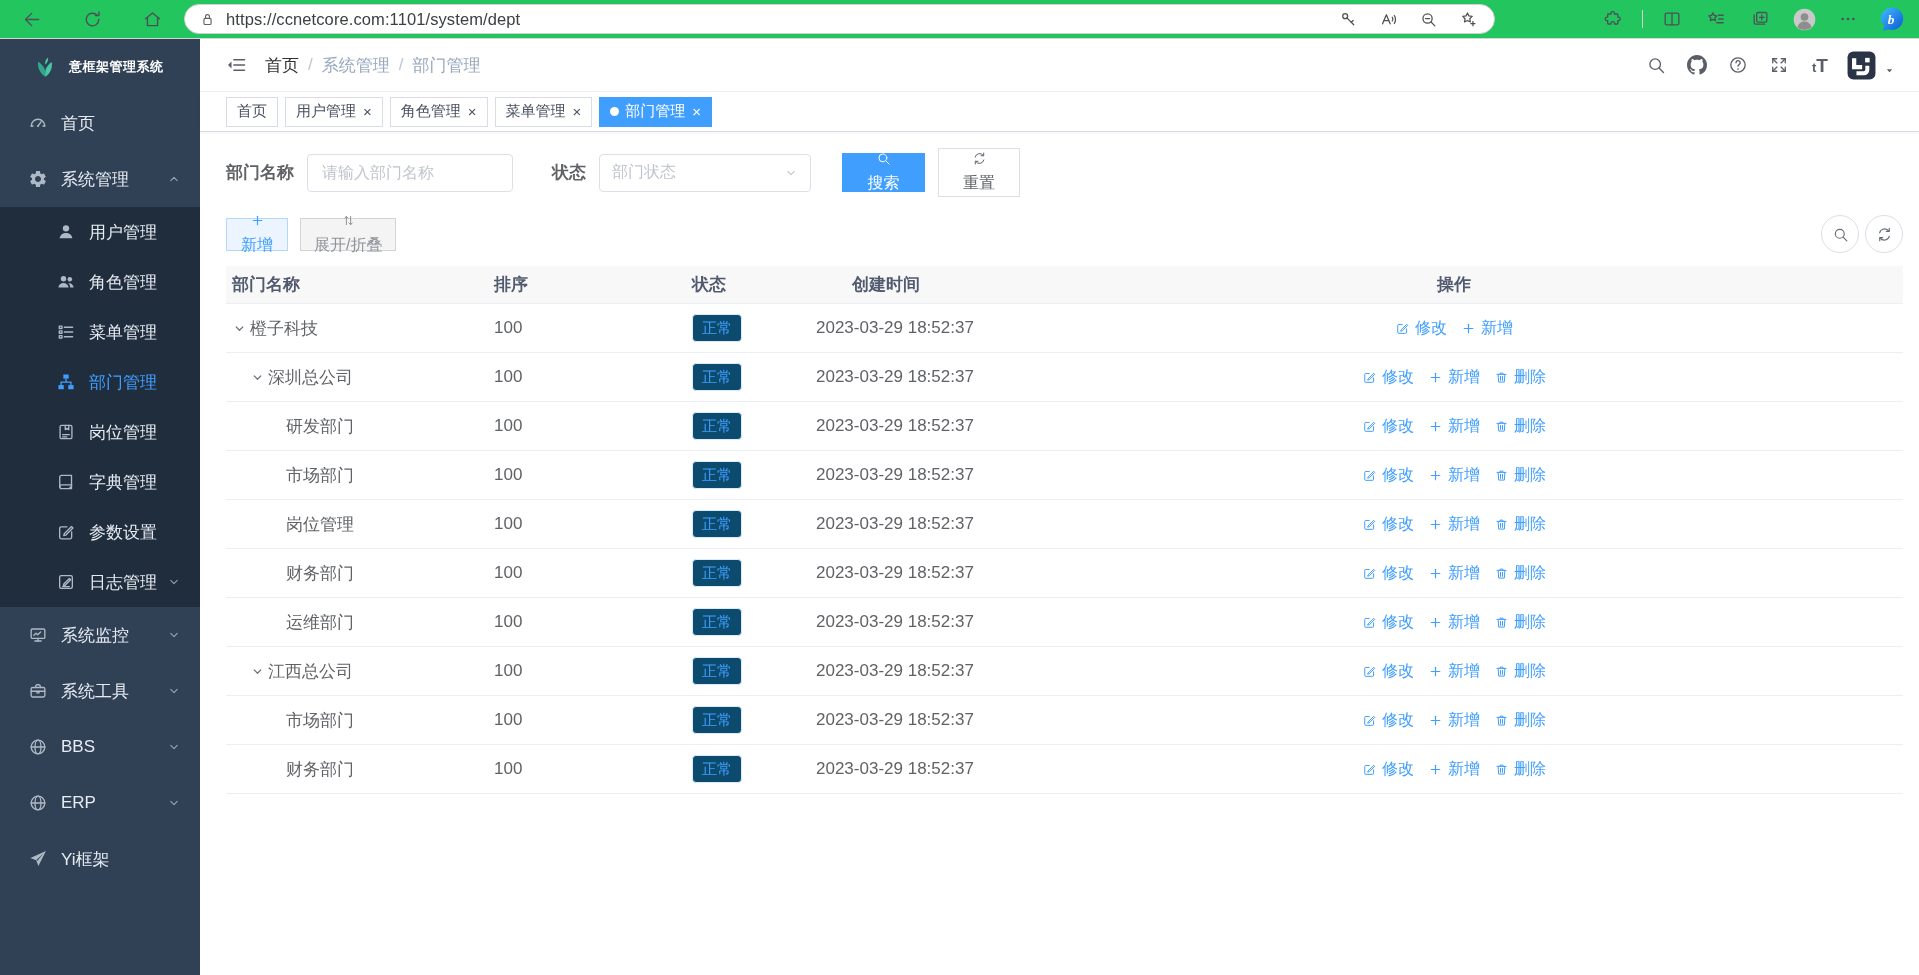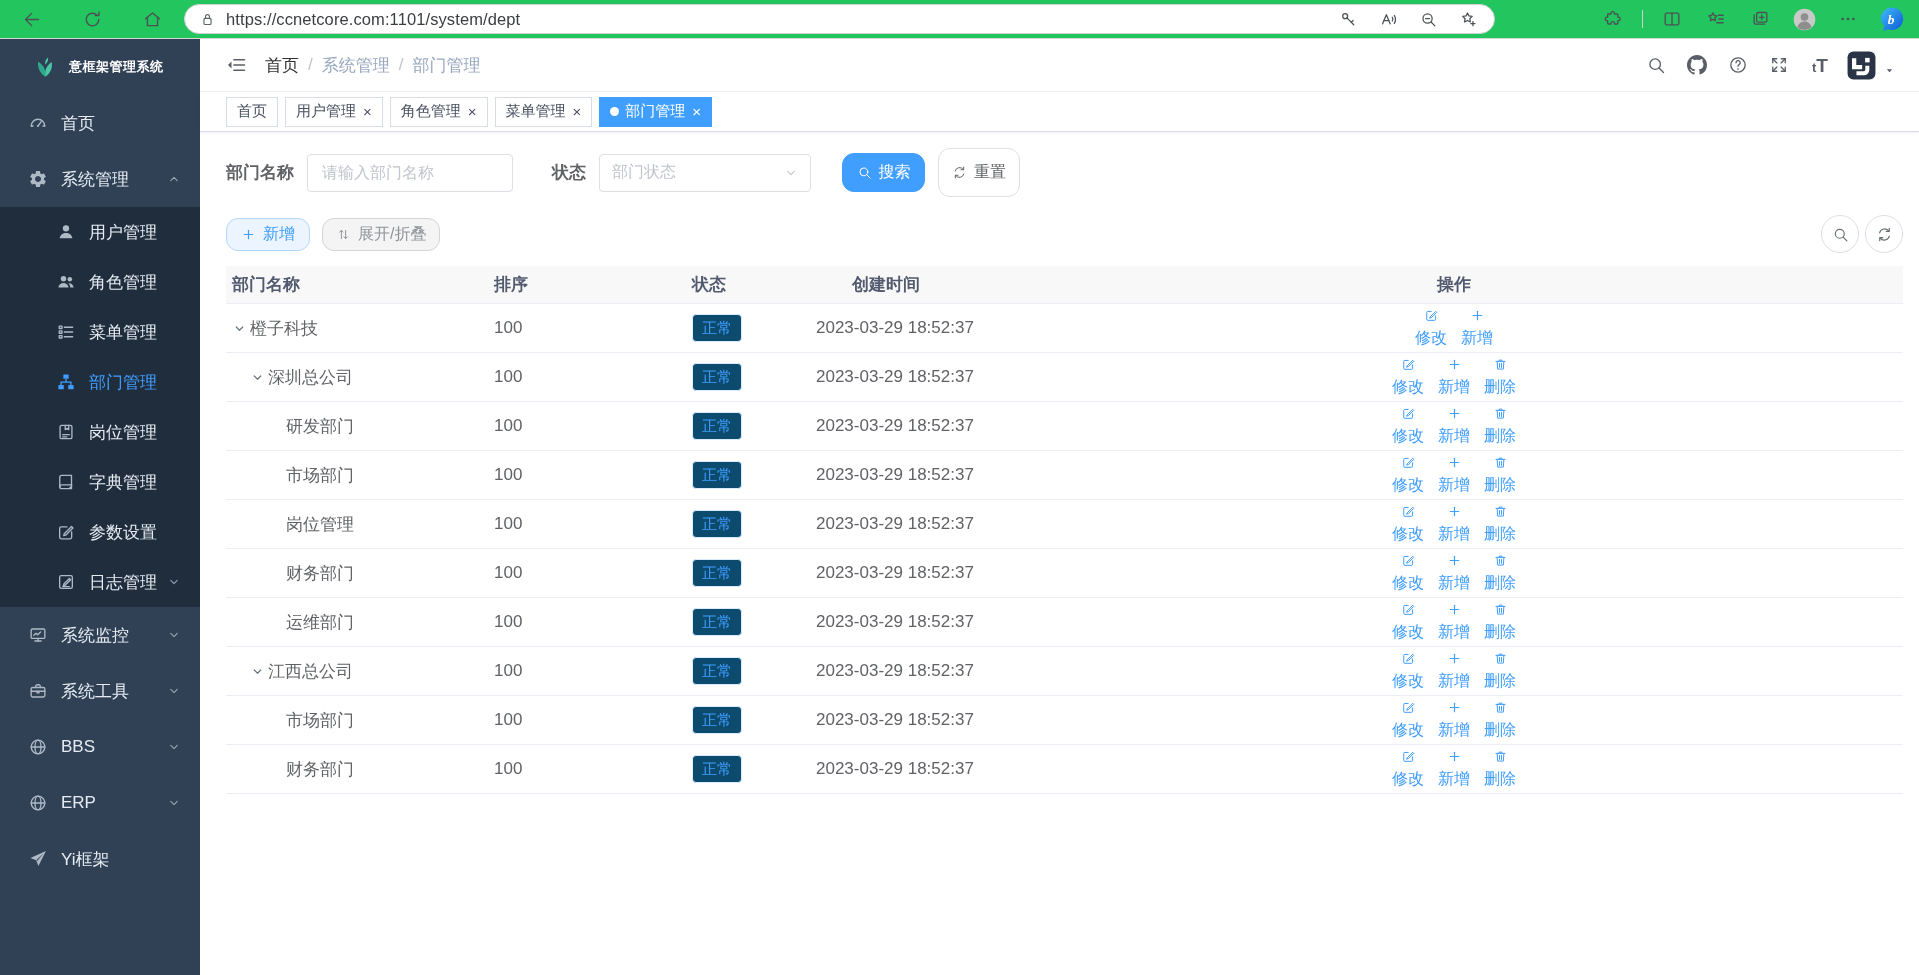--- a/index.html
+++ b/index.html
@@ -79,22 +79,22 @@
   .f-label.status { margin-left:39px; }
   .txt-input { width:206px; height:38px; border:1px solid #dcdfe6; border-radius:4px;
     padding:0 14px; font-size:16px; color:#606266; outline:none;
     font-family:"Liberation Sans",sans-serif; }
   .txt-input::placeholder { color:#c0c4cc; }
   .select { width:212px; height:38px; border:1px solid #dcdfe6; border-radius:4px;
     display:flex; align-items:center; padding:0 12px; cursor:pointer; }
   .sel-ph { flex:1; font-size:16px; color:#c0c4cc;font-family:Liberation Serif, serif; }
   .select .ic { width:14px; height:14px; color:#c0c4cc; }
   .btn { display:inline-flex; align-items:center; justify-content:center; gap:7px;
-    border-radius:12px; cursor:pointer; font-size:16px; border:1px solid #dcdfe6;
-    background:#fff; color:#606266; font-family:"Liberation Sans",sans-serif; }
+    border-radius:0; cursor:pointer; font-size:16px; border:1px solid #dcdfe6;
+    background:#fff; color:#606266; font-family:"Liberation Sans",sans-serif;flex-direction:column; }
   .btn .ic { width:15px; height:15px; }
   .btn-search { margin-left:31px; width:83px; height:39px; background:#409eff;
     border-color:#409eff; color:#fff; }
   .btn-reset { margin-left:13px; width:82px; height:49px; }
   .toolbar-row { display:flex; align-items:center; margin-bottom:13px; }
   .btn-add { height:33px; padding:0 14px; background:#ecf5ff; border-color:#b3d8ff; color:#409eff; }
   .btn-expand { height:33px; padding:0 13px; margin-left:12px; background:#f4f4f5;
     border-color:#d3d4d6; color:#909399; }
   .tool-circles { margin-left:auto; display:flex; gap:6px; }
   .circle-btn { width:38px; height:38px; border-radius:50%; border:1px solid #dcdfe6;
@@ -111,21 +111,21 @@
   .c4 { width:528px; }
   .thead .c4 { padding-left:36px; }
   .c5 { width:220px; display:flex; justify-content:center; }
   .c6 { flex:1; }
   .tree-caret { width:15px; height:15px; color:#6a7482; margin-right:3px; cursor:pointer; flex:none; }
   .tree-pad { width:18px; flex:none; }
   .leaf-gap { width:18px; flex:none; }
   .badge { display:inline-block; padding:3px 9px; font-size:15px; color:#409eff;
     background:#0c4a6e; border:1px solid #d9ecff; border-radius:4px; line-height:1.3; }
   .act { display:inline-flex; align-items:center; gap:5px; color:#409eff; font-size:16px;
-    margin:0 7px; cursor:pointer; white-space:nowrap;flex-direction:column; }
+    margin:0 7px; cursor:pointer; white-space:nowrap; }
   .act .ic { width:15px; height:15px; }
 </style>
 </head>
 <body>
 
 <div class="browser-bar">
   <div class="b-left" id="b-left">
       <div class="b-btn">
         <span class="ic">
           <svg viewBox="0 0 24 24">

